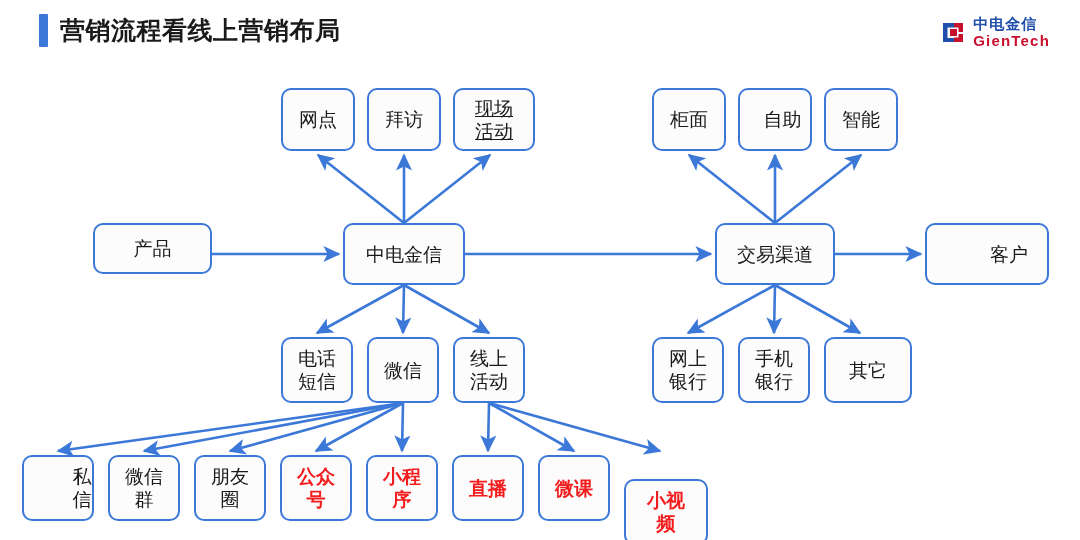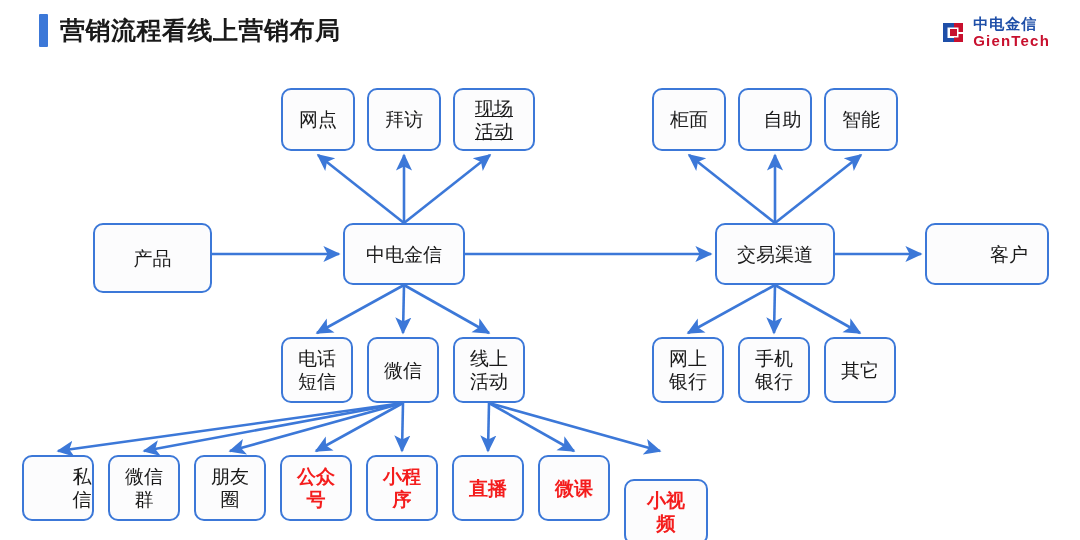--- a/index.html
+++ b/index.html
@@ -183,21 +183,21 @@
       </div>
       <div class="node-box" style="left: 652px; top: 88px; width: 74px; height: 63px;">
         <span class="node-label">柜面</span>
       </div>
       <div class="node-box" style="left: 738px; top: 88px; width: 74px; height: 63px; padding-left: 15px;">
         <span class="node-label">自助</span>
       </div>
       <div class="node-box" style="left: 824px; top: 88px; width: 74px; height: 63px;">
         <span class="node-label">智能</span>
       </div>
-      <div class="node-box" style="left: 93px; top: 223px; width: 119px; height: 70px;">
+      <div class="node-box" style="left: 93px; top: 223px; width: 119px; height: 51px;">
         <span class="node-label">产品</span>
       </div>
       <div class="node-box" style="left: 343px; top: 223px; width: 122px; height: 62px;">
         <span class="node-label">中电金信</span>
       </div>
       <div class="node-box" style="left: 715px; top: 223px; width: 120px; height: 62px;">
         <span class="node-label">交易渠道</span>
       </div>
       <div class="node-box" style="left: 925px; top: 223px; width: 124px; height: 62px; padding-left: 44px;">
         <span class="node-label">客户</span>
@@ -214,21 +214,21 @@
 活动</span>
       </div>
       <div class="node-box" style="left: 652px; top: 337px; width: 72px; height: 66px;">
         <span class="node-label">网上
 银行</span>
       </div>
       <div class="node-box" style="left: 738px; top: 337px; width: 72px; height: 66px;">
         <span class="node-label">手机
 银行</span>
       </div>
-      <div class="node-box" style="left: 824px; top: 337px; width: 72px; height: 66px;">
+      <div class="node-box" style="left: 824px; top: 337px; width: 88px; height: 66px;">
         <span class="node-label">其它</span>
       </div>
       <div class="node-box" style="left: 22px; top: 455px; width: 72px; height: 66px; padding-left: 48px;">
         <span class="node-label">私信</span>
       </div>
       <div class="node-box" style="left: 108px; top: 455px; width: 72px; height: 66px;">
         <span class="node-label">微信
 群</span>
       </div>
       <div class="node-box" style="left: 194px; top: 455px; width: 72px; height: 66px;">

